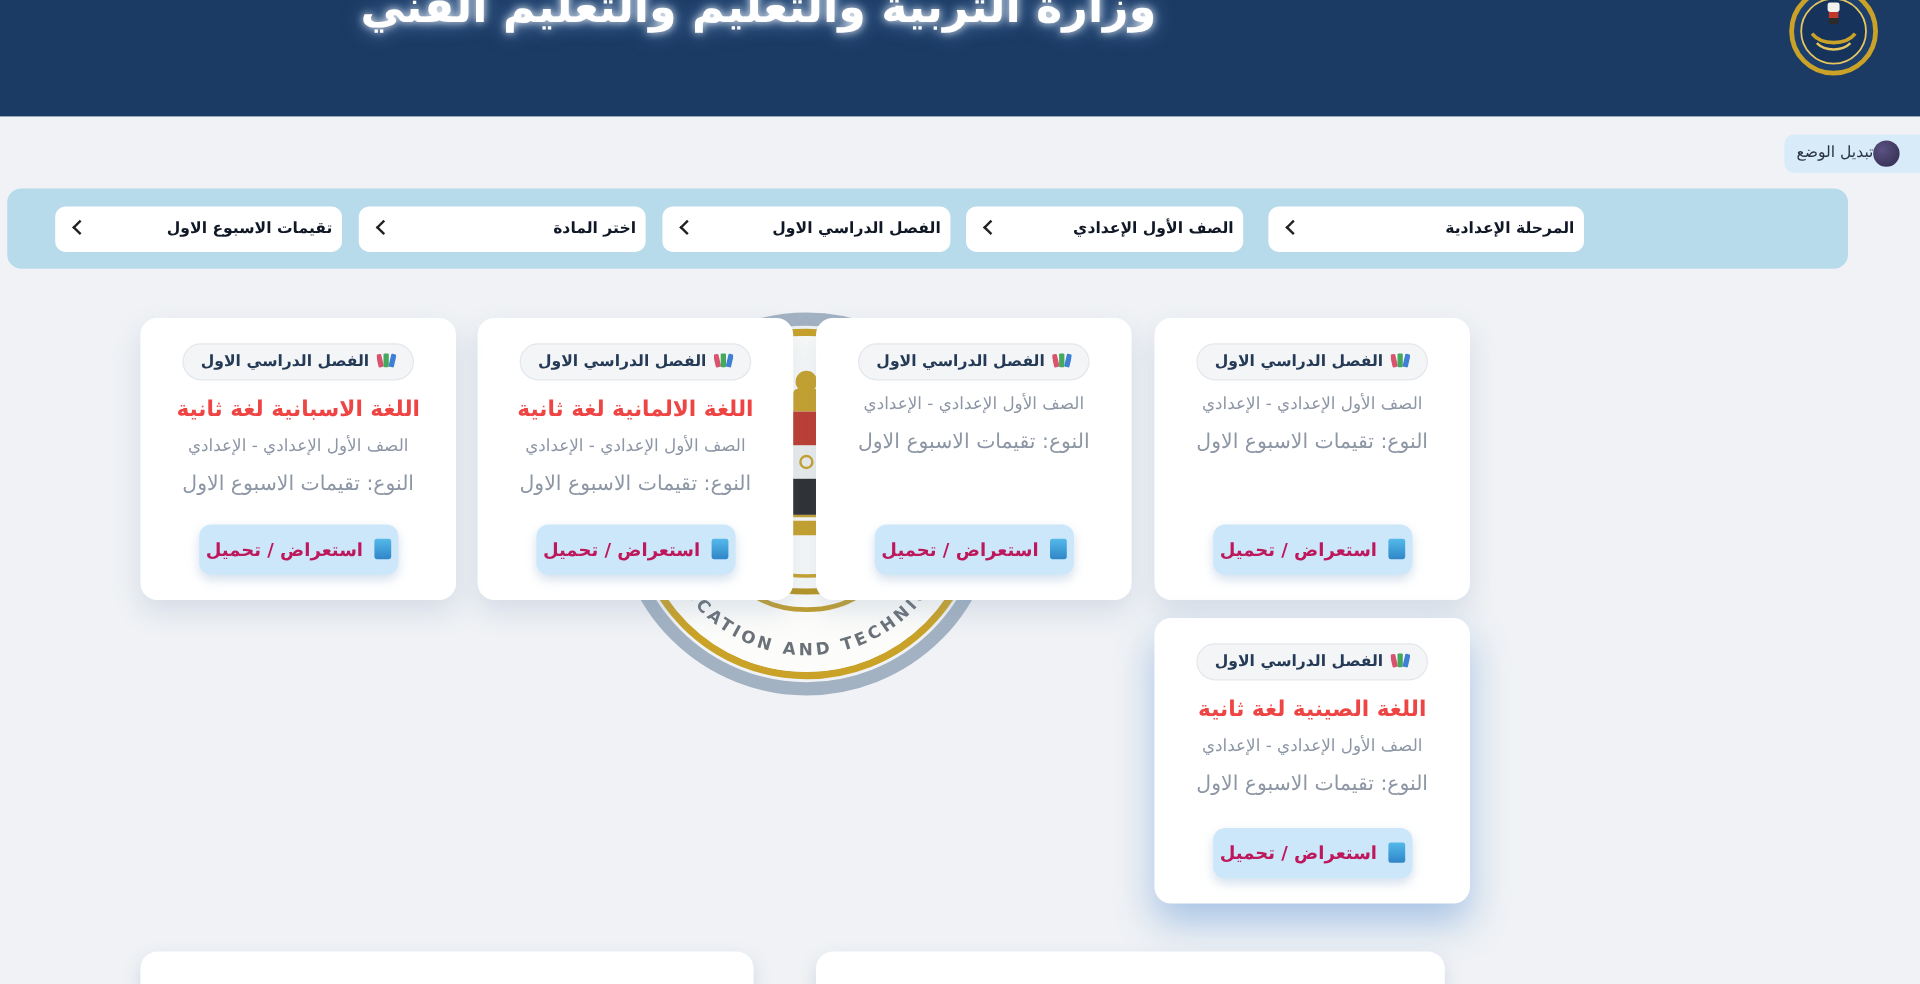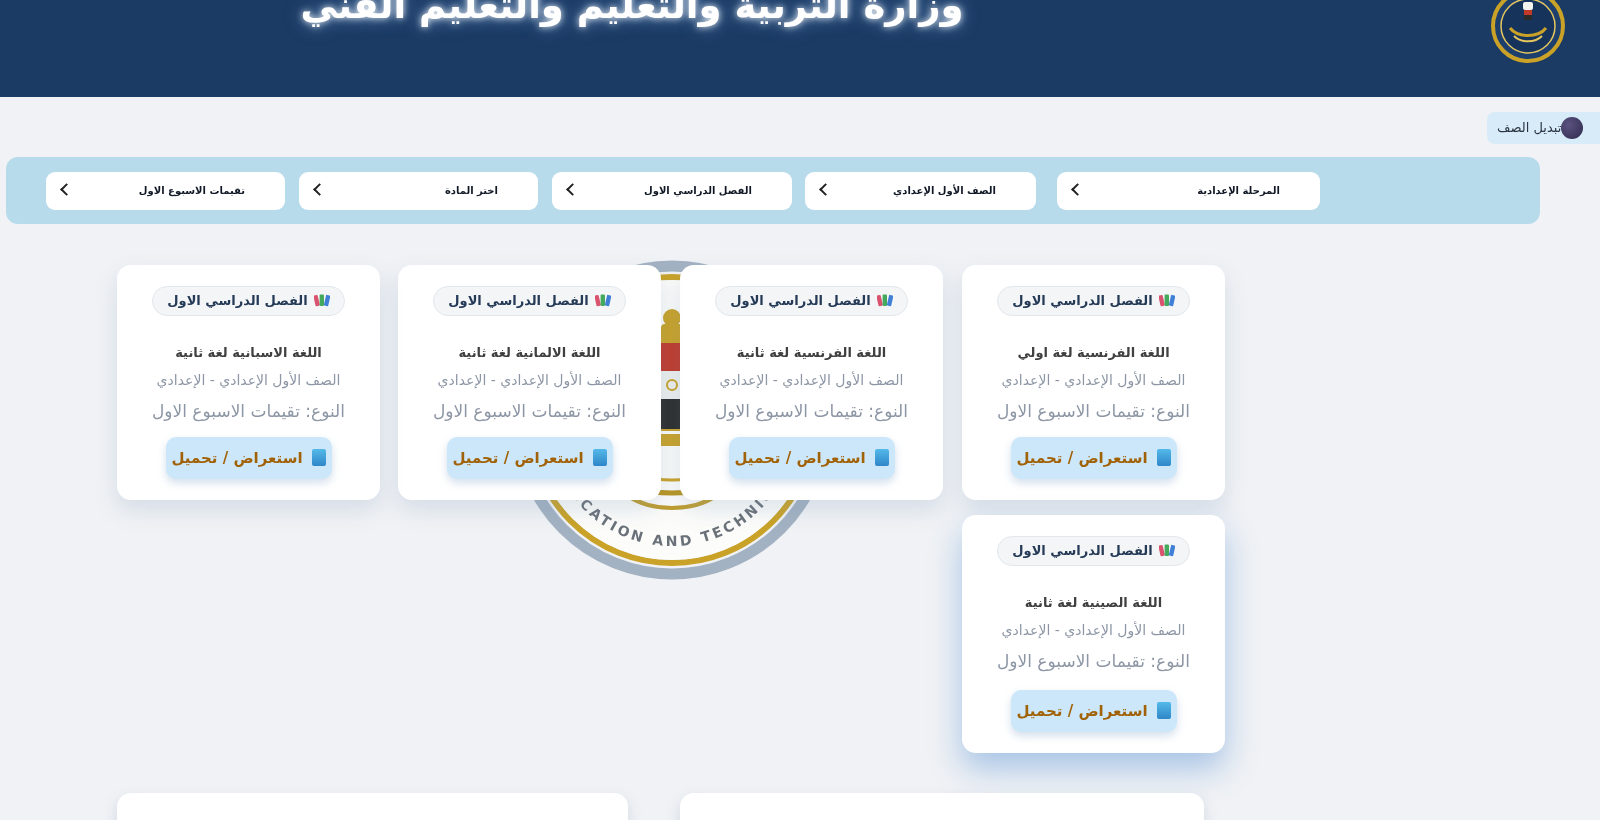--- a/index.html
+++ b/index.html
@@ -41,22 +41,22 @@
     background:radial-gradient(circle at 35% 35%, #5b5280, #2e2a4d);
   }
 
   
   .filter-bar{
     position:absolute; left:6px; top:157px; width:1534px; height:67px;
     background:#b7dbeb; border-radius:12px; z-index:4;
   }
   .dd{
     position:absolute; top:172px; height:38px; background:#ffffff; border-radius:9px;
-    font-size:10px; font-weight:bold; color:#101826; line-height:38px;
-    text-align:right; padding-right:40px; z-index:5; cursor:pointer;
+    font-size:13px; font-weight:bold; color:#101826; line-height:38px;
+    text-align:right; padding-right:8px; z-index:5; cursor:pointer;
     white-space:nowrap; overflow:hidden;
   }
   .dd .chev{
     position:absolute; left:16px; top:13px; width:9px; height:9px;
     border-left:2px solid #222; border-bottom:2px solid #222;
     transform:rotate(45deg);
   }
   .dd1{ left:1057px; width:263px; }
   .dd2{ left:805px;  width:231px; }
   .dd3{ left:552px;  width:240px; }
@@ -78,27 +78,27 @@
   .c3{ left:117px; top:265px; }
   .c4{ left:962px; top:515px; height:238px;
        box-shadow:0 16px 32px rgba(80,140,210,.45); }
 
   .badge{
     display:inline-block; margin-top:21px; padding:6px 14px 7px 14px;
     background:#f3f5f7; border:1px solid #e3e7ec; border-radius:17px;
     font-size:13px; font-weight:bold; color:#253a56; line-height:14px;
   }
   .badge svg{ vertical-align:-2px; margin-left:6px; }
-  .card-title{ margin-top:29px; font-size:13px; font-weight:bold; color:#404040; }
+  .card-title{ margin-top:14px; font-size:18px; font-weight:bold; color:#ef4444; }
   .card-grade{ margin-top:12px;  font-size:14px; color:#8d96a5; }
   .card-type { margin-top:13px; font-size:17px; color:#8d96a5; }
   .dl-btn{
     position:absolute; bottom:21px; left:50%; transform:translateX(-50%);
     width:166px; height:42px; background:#cde7fa; border-radius:10px;
-    color:#a16207; font-weight:bold; font-size:15px; line-height:42px;
+    color:#be185d; font-weight:bold; font-size:15px; line-height:42px;
     box-shadow:0 4px 9px rgba(140,170,205,.38); cursor:pointer; white-space:nowrap;
   }
   .book-sq{
     display:inline-block; width:14px; height:17px; border-radius:2px;
     background:linear-gradient(180deg,#54b9e9,#2f86c8);
     vertical-align:-3px; margin-left:9px;
   }
 
   
   .partial-card{
@@ -145,21 +145,21 @@
     <circle cx="38" cy="38" r="27" fill="#16335c" stroke="#e4c55e" stroke-width="1.5"></circle>
     <rect x="33" y="14" width="10" height="8" rx="2" fill="#f2f2ee"></rect>
     <rect x="34" y="22" width="8" height="5" fill="#c0392b"></rect>
     <rect x="34" y="27" width="8" height="5" fill="#2b2b2b"></rect>
     <path d="M20 40 C 28 50 48 50 56 40" fill="none" stroke="#c9a227" stroke-width="3"></path>
     <path d="M24 48 C 31 55 45 55 52 48" fill="none" stroke="#e4c55e" stroke-width="2"></path>
   </svg>
 </div>
 
 <div class="mode-chip">
-  <span class="label">تبديل الصف</span>
+  <span class="label">تبديل الوضع</span>
   <span class="moon-dot"></span>
 </div>
 
 <div class="filter-bar"></div>
 
 <div class="dd dd1">
   <span>المرحلة الإعدادية</span>
   <span class="chev"></span>
 </div>
 <div class="dd dd2">
@@ -180,37 +180,35 @@
 </div>
 
 <div class="card c0">
   <div class="badge">
     <svg width="16" height="14" viewBox="0 0 16 14">
       <rect x="0.5" y="2" width="4.4" height="11" rx="1" fill="#d9536f" transform="rotate(-13 3 8)"></rect>
       <rect x="5.6" y="1.5" width="4.4" height="11.5" rx="1" fill="#44a95c"></rect>
       <rect x="10.8" y="2" width="4.4" height="11" rx="1" fill="#3f7fd6" transform="rotate(13 13 8)"></rect>
     </svg><span>الفصل الدراسي الاول</span>
   </div>
-  <div class="card-title">اللغة الفرنسية لغة اولي</div>
   <div class="card-grade">الصف الأول الإعدادي - الإعدادي</div>
   <div class="card-type">النوع: تقيمات الاسبوع الاول</div>
   <div class="dl-btn">
     <span class="book-sq"></span><span>استعراض / تحميل</span>
   </div>
 </div>
 
 <div class="card c1">
   <div class="badge">
     <svg width="16" height="14" viewBox="0 0 16 14">
       <rect x="0.5" y="2" width="4.4" height="11" rx="1" fill="#d9536f" transform="rotate(-13 3 8)"></rect>
       <rect x="5.6" y="1.5" width="4.4" height="11.5" rx="1" fill="#44a95c"></rect>
       <rect x="10.8" y="2" width="4.4" height="11" rx="1" fill="#3f7fd6" transform="rotate(13 13 8)"></rect>
     </svg><span>الفصل الدراسي الاول</span>
   </div>
-  <div class="card-title">اللغة الفرنسية لغة ثانية</div>
   <div class="card-grade">الصف الأول الإعدادي - الإعدادي</div>
   <div class="card-type">النوع: تقيمات الاسبوع الاول</div>
   <div class="dl-btn">
     <span class="book-sq"></span><span>استعراض / تحميل</span>
   </div>
 </div>
 
 <div class="card c2">
   <div class="badge">
     <svg width="16" height="14" viewBox="0 0 16 14">

